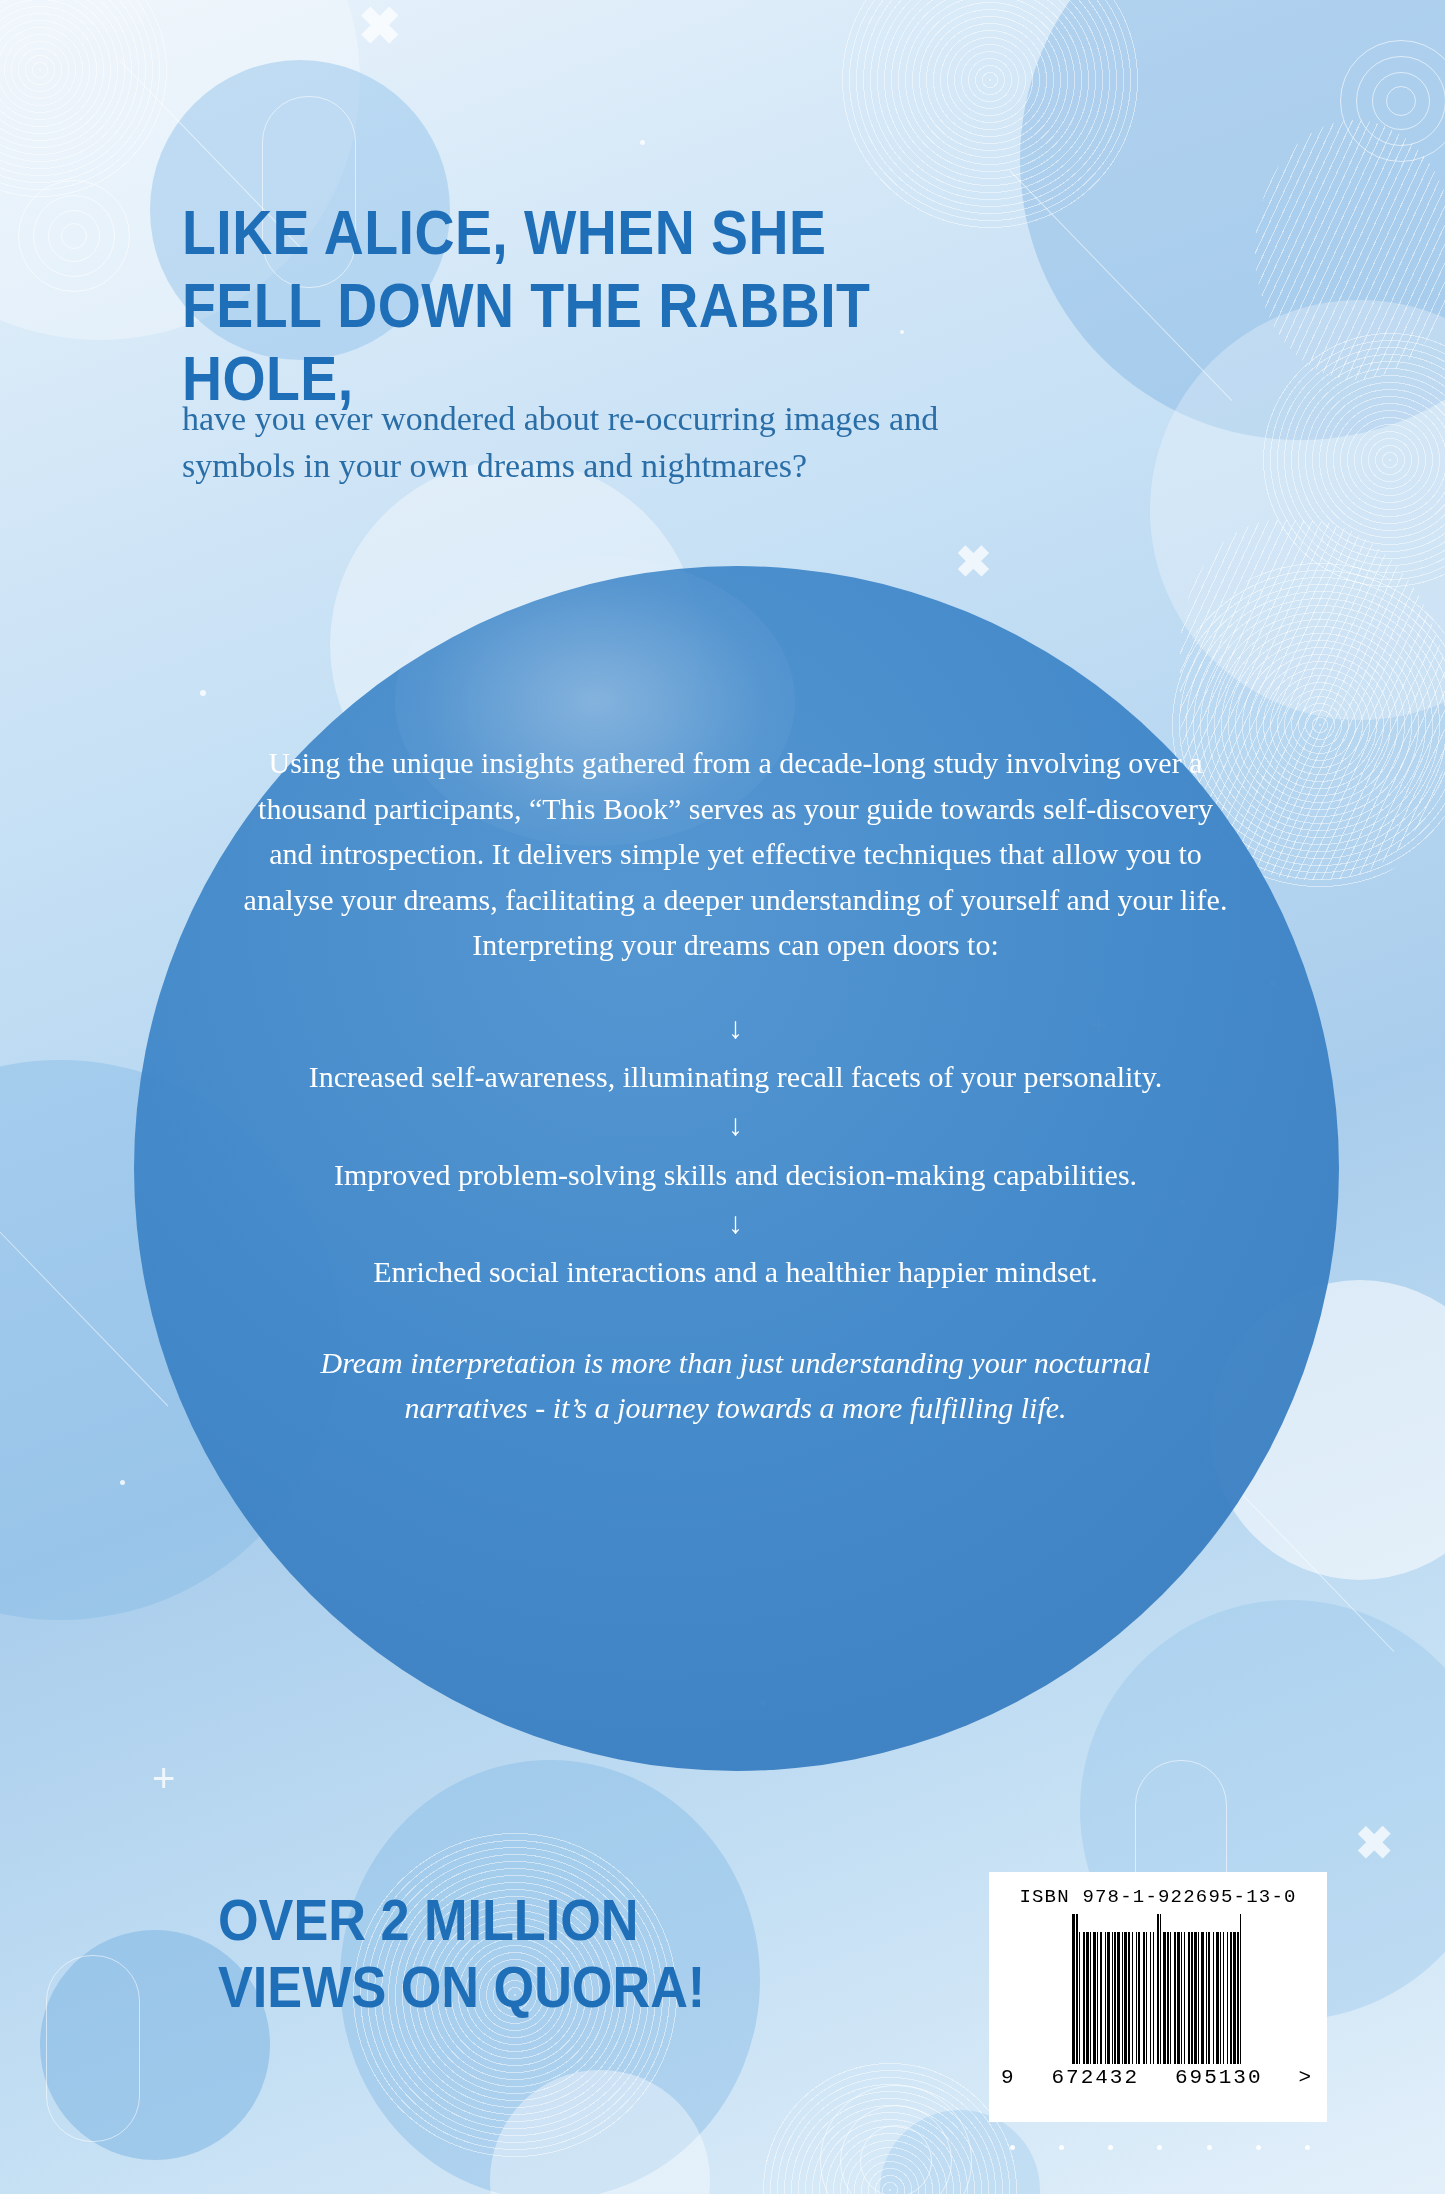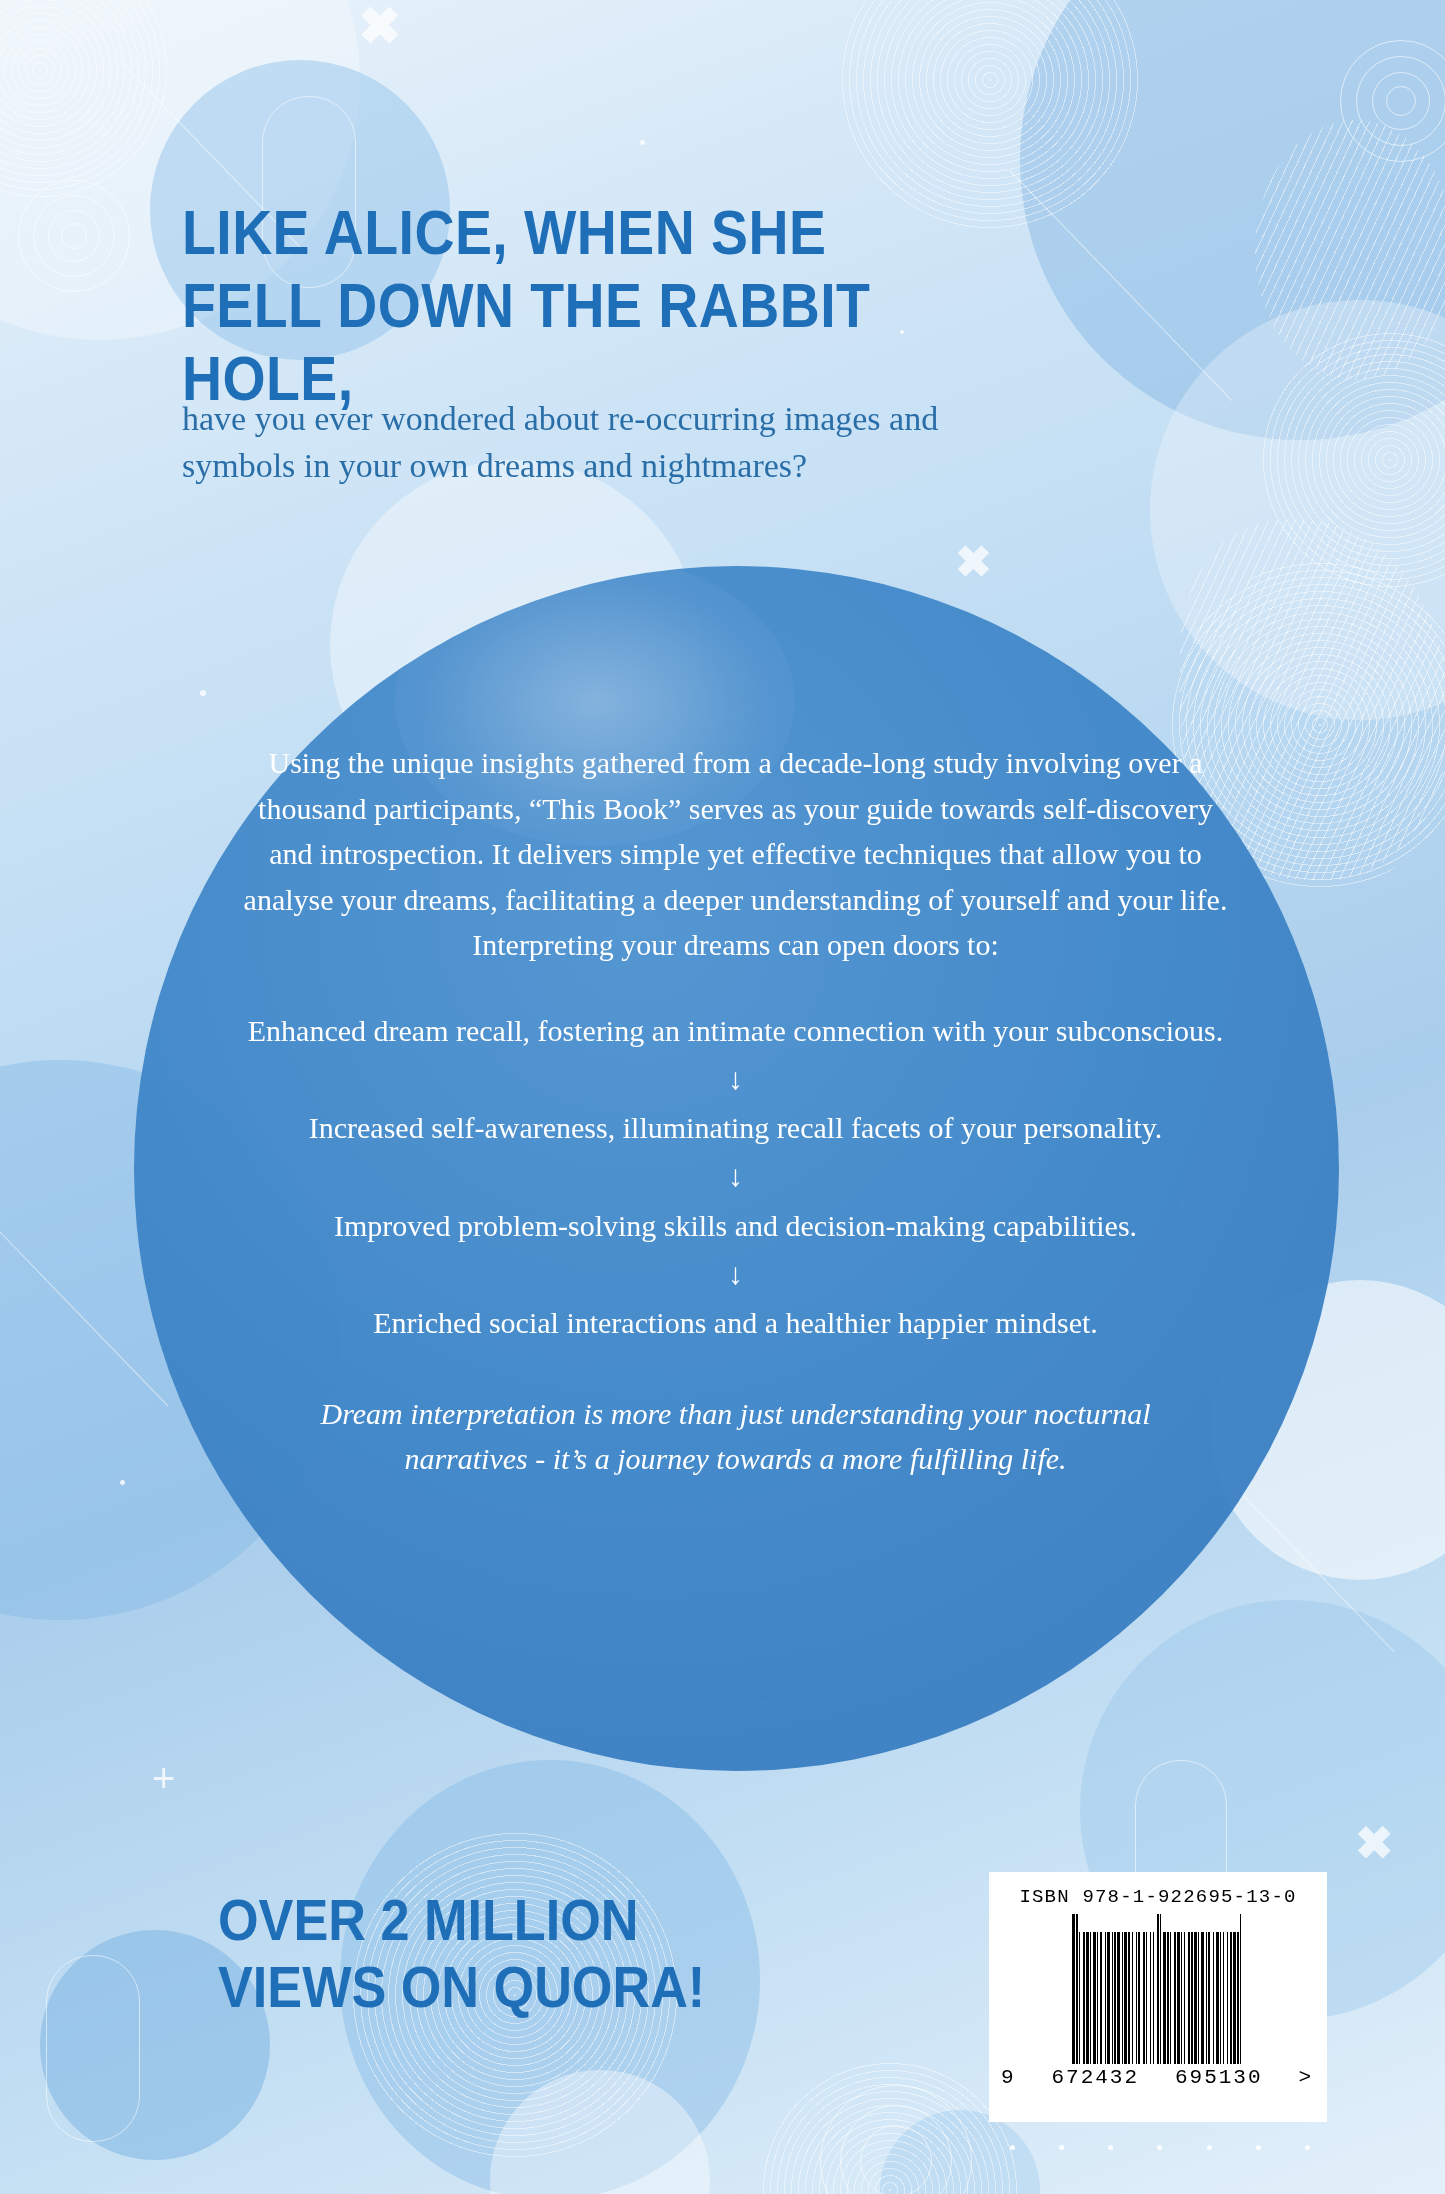--- a/index.html
+++ b/index.html
@@ -313,21 +313,20 @@
   <div class="headline">LIKE ALICE, WHEN SHE FELL DOWN THE RABBIT HOLE,</div>
   <div class="subhead">have you ever wondered about re-occurring images and symbols in your own dreams and nightmares?</div>
 
   <div class="circle-panel"></div>
   <div class="circle-gloss"></div>
 
   <div class="panel-text">
     <p class="para">Using the unique insights gathered from a decade-long study involving over a thousand participants, “This Book” serves as your guide towards self-discovery and introspection. It delivers simple yet effective techniques that allow you to analyse your dreams, facilitating a deeper understanding of yourself and your life. Interpreting your dreams can open doors to:</p>
 
     <div class="benefits">
-      <p class="benefit">Enhanced dream recall, fostering an intimate connection with your subconscious.</p>
       <p class="arrow">↓</p>
       <p class="benefit">Increased self-awareness, illuminating recall facets of your personality.</p>
       <p class="arrow">↓</p>
       <p class="benefit">Improved problem-solving skills and decision-making capabilities.</p>
       <p class="arrow">↓</p>
       <p class="benefit">Enriched social interactions and a healthier happier mindset.</p>
     </div>
 
     <p class="closing">Dream interpretation is more than just understanding your nocturnal narratives - it’s a journey towards a more fulfilling life.</p>
   </div>

